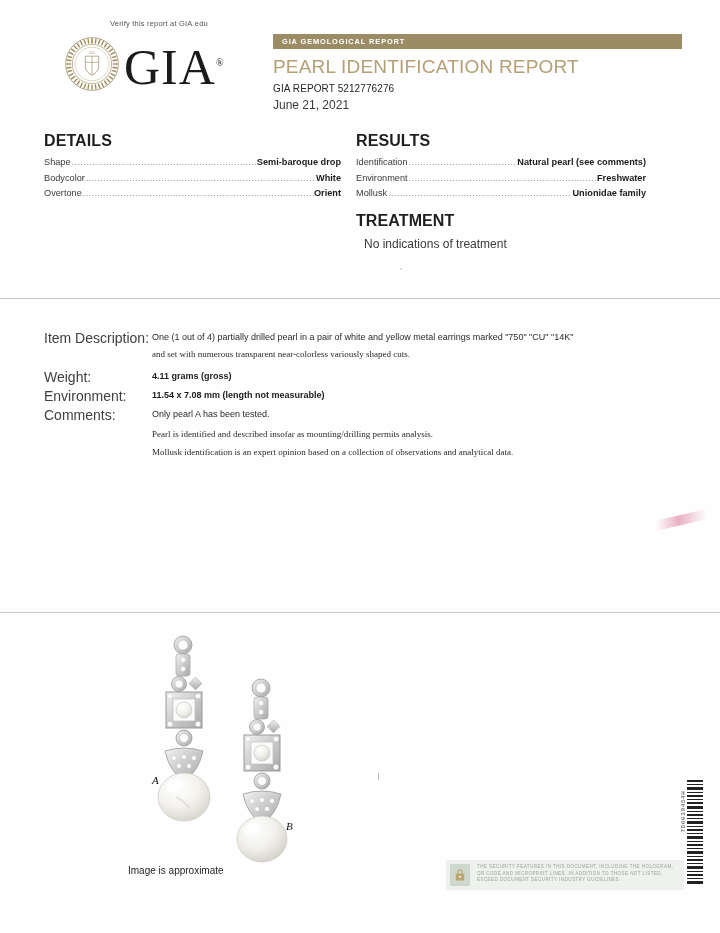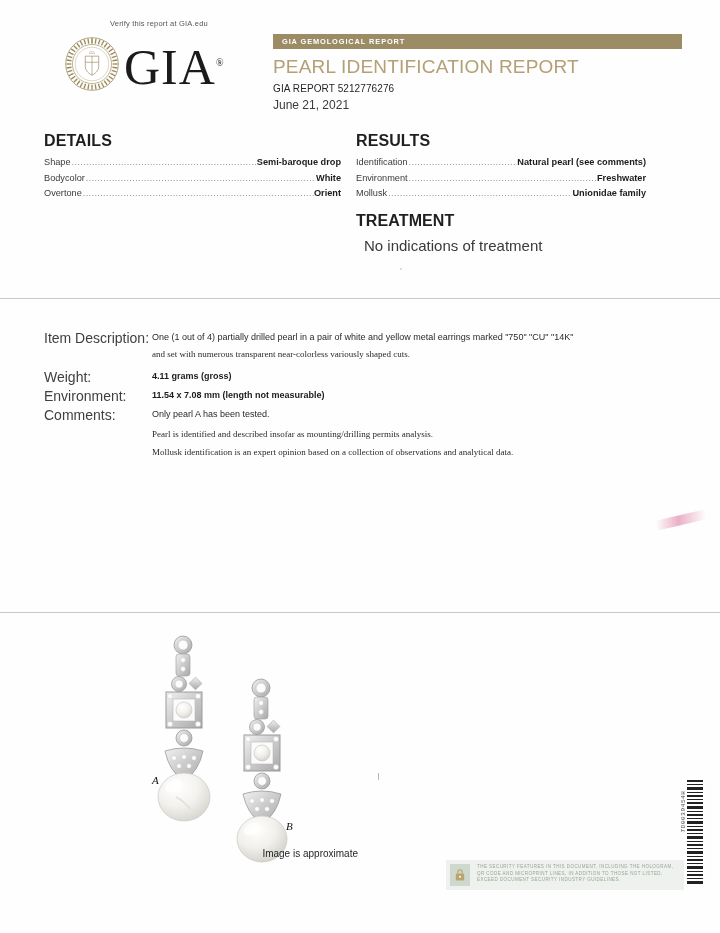--- a/index.html
+++ b/index.html
@@ -66,21 +66,21 @@
   }
   .dotrow .k { white-space: nowrap; }
   .dotrow .dots {
     flex: 1 1 auto; overflow: hidden; white-space: nowrap;
     color: #8a8a8a; font-size: 9px; letter-spacing: .4px;
     margin: 0 0px 0 1px; line-height: 1;
   }
   .dotrow .v { white-space: nowrap; font-weight: bold; color: #1c1c1c; }
 
   .treat-head { margin-top: 14px; }
-  .treat-text { font-size: 15px; color: #3a3a3a; margin-top: 5px; padding-left: 8px; }
+  .treat-text { font-size: 12px; color: #3a3a3a; margin-top: 5px; padding-left: 8px; }
 
   
   .rule { position: absolute; left: 0; width: 720px; height: 1px; background: #c9c9c9; }
   .rule.r1 { top: 298px; }
   .rule.r2 { top: 612px; }
 
   
   .desc { position: absolute; top: 330px; left: 44px; width: 620px; }
   .desc-row { display: flex; margin-bottom: 3px; }
   .desc-row .lbl {
@@ -91,22 +91,22 @@
   .desc-row .val.b { font-weight: bold; color: #1c1c1c; }
   .desc-row.tight { margin-bottom: 1px; }
   .desc-cont { margin-left: 108px; font-size: 9px; color: #2a2a2a; line-height: 15.5px; font-family: Liberation Serif, serif; }
   .sp6 { height: 6px; }
   .sp3 { height: 3px; }
 
   
   .imgzone { position: absolute; top: 620px; left: 0; width: 720px; height: 313px; }
   .earrings { position: absolute; left: 128px; top: 5px; width: 230px; height: 240px; }
   .img-cap {
-    position: absolute; left: 128px; top: 228px; width: 230px;
-    text-align: right; font-size: 10px; color: #1f1f1f;
+    position: absolute; left: 128px; top: 245px; width: 230px;
+    text-align: left; font-size: 10px; color: #1f1f1f;
   }
   .lbl-a {
     position: absolute; left: 152px; top: 154px;
     font-size: 11px; font-style: italic; color: #111;
     font-family: "Liberation Serif", serif;
   }
   .lbl-b {
     position: absolute; left: 286px; top: 200px;
     font-size: 11px; font-style: italic; color: #111;
     font-family: "Liberation Serif", serif;

